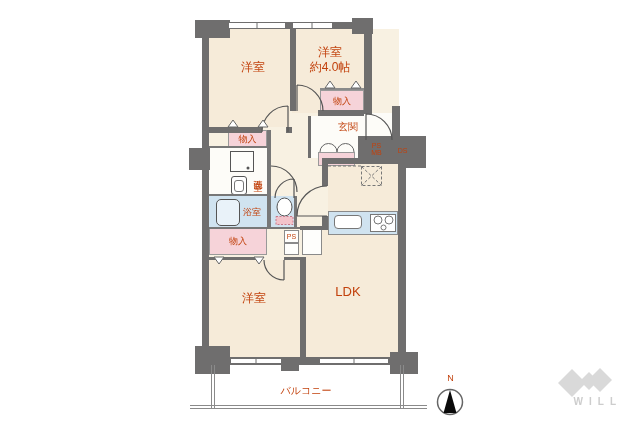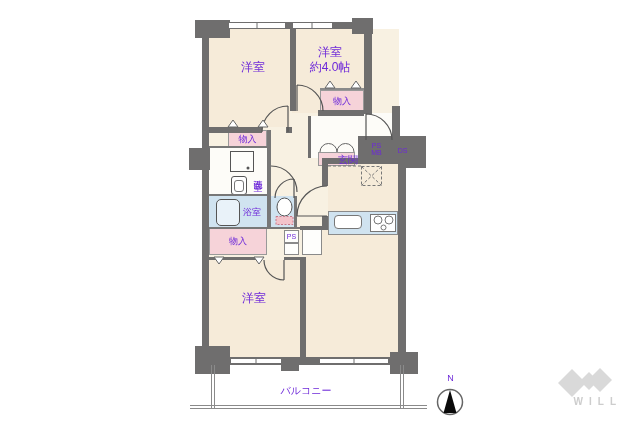--- a/index.html
+++ b/index.html
@@ -8,21 +8,21 @@
   .abs{position:absolute;}
   .wall{position:absolute;background:#6f6e6e;}
   .floor{position:absolute;}
   .cream{background:#f6ebd9;}
   .hallbg{background:#f8f1e2;}
   .pink{background:#f6d3d9;}
   .blue{background:#d0e3f0;}
   .whiteroom{background:#fdfcf8;}
   .box{position:absolute;background:#fefefc;border:1px solid #8a8a8a;box-sizing:border-box;}
   .win{position:absolute;background:#ffffff;border-top:1.5px solid #6f6e6e;border-bottom:1.5px solid #6f6e6e;box-sizing:border-box;}
-  .lbl{position:absolute;color:#6d28d9;text-align:center;line-height:1.22;}
+  .lbl{position:absolute;color:#c2410c;text-align:center;line-height:1.22;}
   .r-lbl{font-size:12px;}
   .s-lbl{font-size:9px;}
   .t-lbl{font-size:7px;line-height:1.05;}
   .vert{writing-mode:vertical-rl;text-orientation:upright;letter-spacing:1px;}
   .rail-v{position:absolute;border-left:1px solid #8a8a8a;border-right:1px solid #8a8a8a;box-sizing:border-box;}
   .rail-h{position:absolute;border-top:1px solid #8a8a8a;border-bottom:1px solid #8a8a8a;box-sizing:border-box;}
   svg{position:absolute;left:0;top:0;}
   .logo-txt{position:absolute;color:#cdcdcd;font-weight:bold;font-size:10px;letter-spacing:6px;text-align:right;}
 </style>
 </head>
@@ -162,25 +162,26 @@
     <div>洋室</div>
   </div>
   <div class="lbl r-lbl" style="left:294px;top:45px;width:72px;">
     <div>洋室</div>
     <div>約4.0帖</div>
   </div>
   <div class="lbl r-lbl" style="left:216px;top:291px;width:76px;">
     <div>洋室</div>
   </div>
   <div class="lbl" style="left:308px;top:284px;width:80px;font-size:13px;">
+    <div>LDK</div>
   </div>
   <div class="lbl s-lbl" style="left:228px;top:134px;width:39px;">物入</div>
   <div class="lbl s-lbl" style="left:320px;top:96px;width:44px;">物入</div>
   <div class="lbl s-lbl" style="left:212px;top:236px;width:52px;">物入</div>
-  <div class="lbl" style="left:330px;top:121px;width:36px;font-size:10px;margin-top:33px;">玄関</div>
+  <div class="lbl" style="left:330px;top:121px;width:36px;font-size:10px;">玄関</div>
   <div class="lbl s-lbl vert" style="left:252px;top:153px;height:42px;">洗面室</div>
   <div class="lbl s-lbl" style="left:237px;top:207px;width:30px;">浴室</div>
   <div class="lbl t-lbl" style="left:284px;top:233px;width:15px;">PS</div>
   <div class="lbl t-lbl" style="left:366px;top:142px;width:21px;">
     <div>PS</div>
     <div>MB</div>
   </div>
   <div class="lbl t-lbl" style="left:393px;top:147px;width:19px;">DS</div>
   <div class="lbl" style="left:266px;top:385px;width:80px;font-size:10px;">バルコニー</div>
   <div class="lbl" style="left:444px;top:373px;width:13px;font-size:9px;">N</div>

